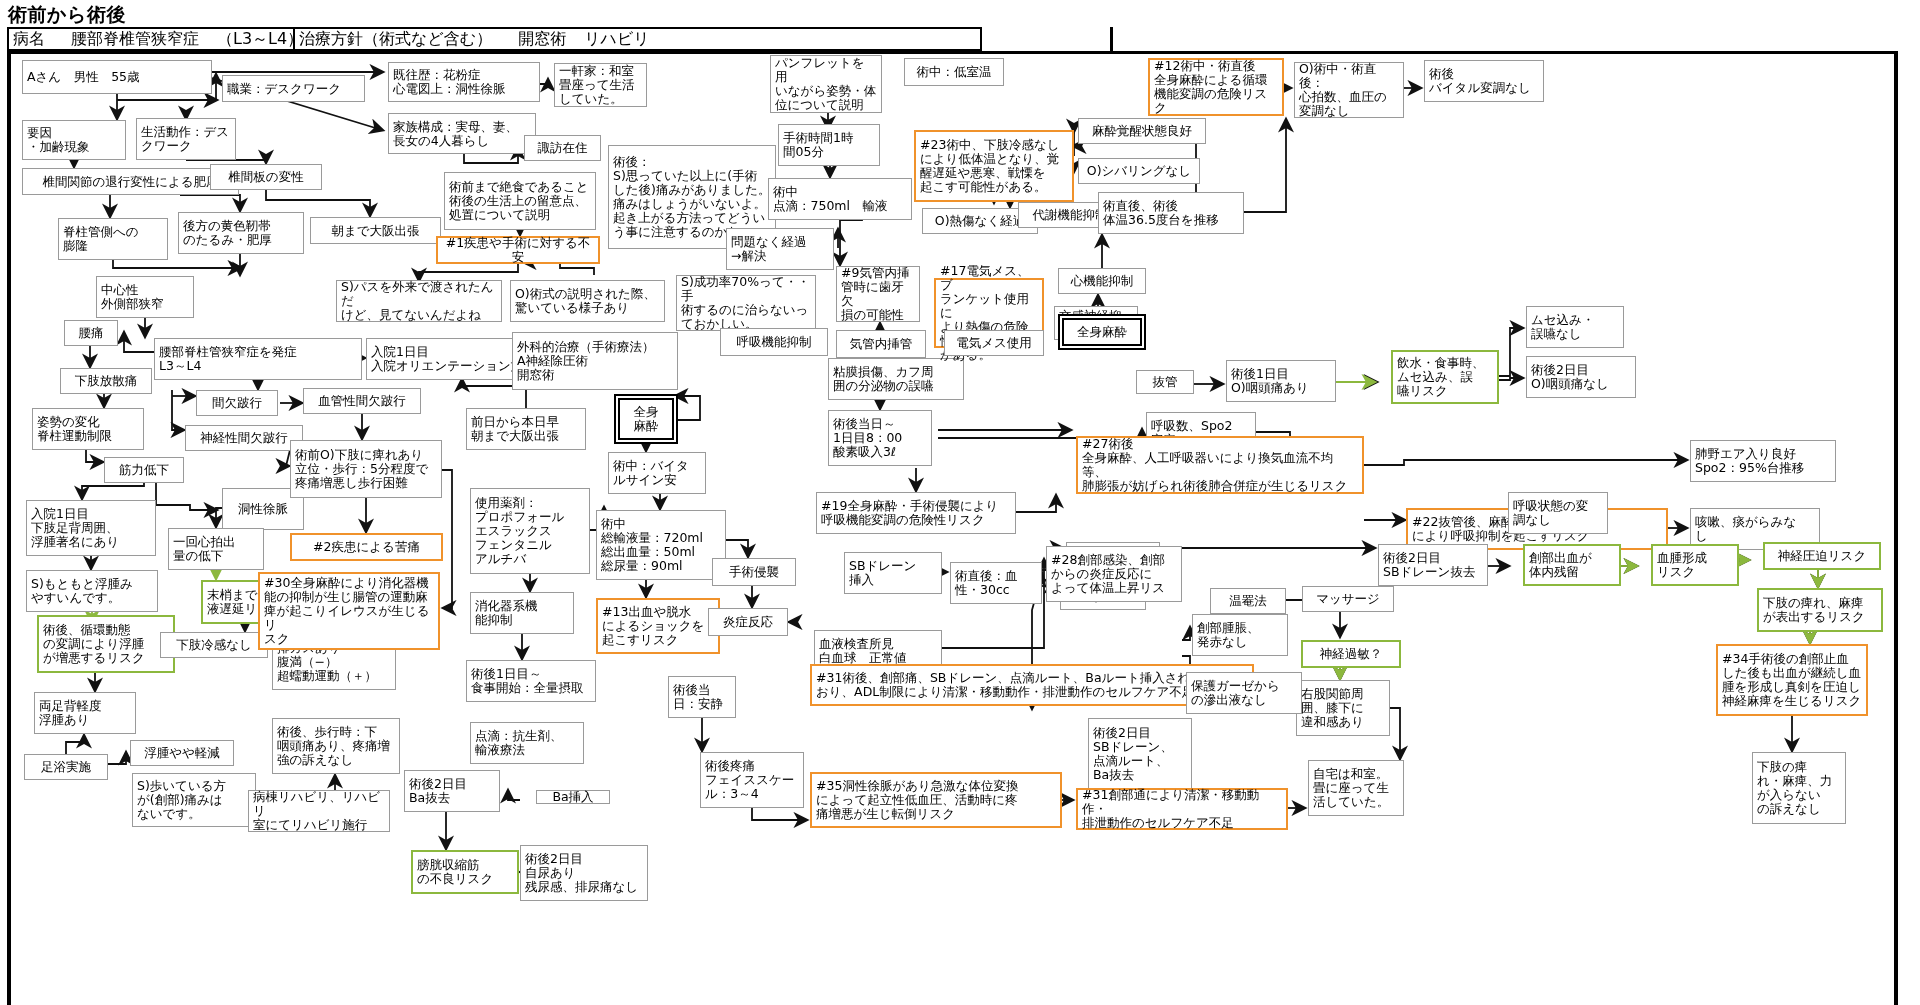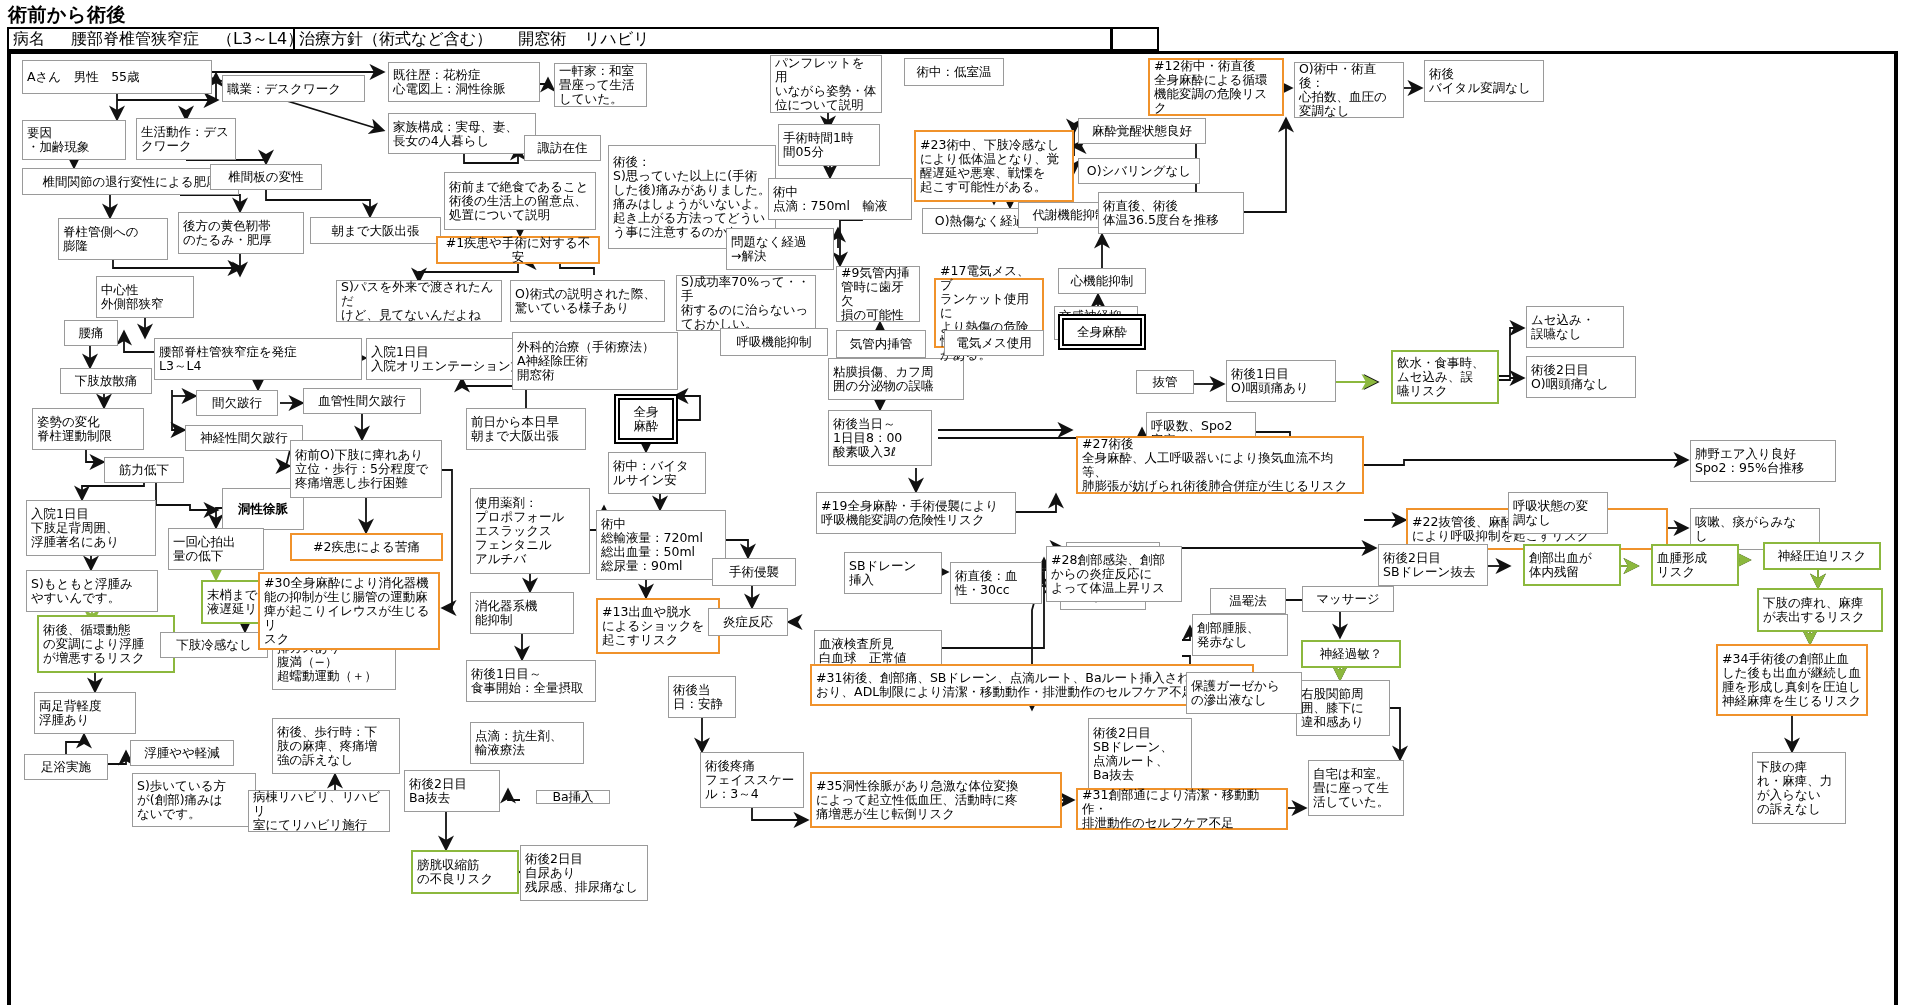--- a/index.html
+++ b/index.html
@@ -1,21 +1,21 @@
 <!DOCTYPE html>
 <html><head>
 <meta charset="utf-8">
 <style>
   html,body{margin:0;padding:0;background:#ffffff;}
   body{font-family:"DejaVu Sans","Liberation Sans",sans-serif;}
   #stage{position:relative;width:1920px;height:1005px;overflow:hidden;background:#fff;}
 
   
   .page-title{position:absolute;left:8px;top:2px;font-size:19px;font-weight:bold;color:#000;letter-spacing:.5px;}
-  .hdr-table{position:absolute;left:7px;top:27px;width:1152px;height:24px;border:2px solid #000;box-sizing:border-box;display:flex;}
+  .hdr-table{position:absolute;left:7px;top:27px;width:975px;height:24px;border:2px solid #000;box-sizing:border-box;display:flex;}
   .hdr-cell{display:flex;align-items:center;font-size:16px;color:#000;padding:0 4px;box-sizing:border-box;white-space:nowrap;}
   .hdr-cell.c1{width:286px;border-right:2px solid #000;}
   .hdr-cell.c2{flex:1;}
   .hdr-sub{margin-left:26px;}
   .hdr-sub2{margin-left:18px;}
 
   
   .frame-left{position:absolute;left:7px;top:51px;width:4px;height:954px;background:#000;}
   .frame-right{position:absolute;left:1894px;top:51px;width:4px;height:954px;background:#000;}
   .frame-top{position:absolute;left:7px;top:51px;width:1891px;height:3px;background:#000;}
@@ -293,21 +293,21 @@
       </div>
       <div class="node center" style="left: 196px; top: 390px; width: 82px; height: 26px;">
         <span class="t">間欠跛行</span>
       </div>
       <div class="node center" style="left: 185px; top: 425px; width: 118px; height: 26px;">
         <span class="t">神経性間欠跛行</span>
       </div>
       <div class="node center" style="left: 303px; top: 388px; width: 118px; height: 26px;">
         <span class="t">血管性間欠跛行</span>
       </div>
-      <div class="node center" style="left: 222px; top: 488px; width: 82px; height: 42px; font-weight: bold;">
+      <div class="node center" style="left: 222px; top: 488px; width: 82px; height: 42px;">
         <span class="t">洞性徐脈</span>
       </div>
       <div class="node" style="left: 168px; top: 528px; width: 96px; height: 42px;">
         <span class="t">一回心拍出
 量の低下</span>
       </div>
       <div class="node green" style="left: 190px; top: 580px; width: 110px; height: 44px;">
         <span class="t">末梢までの血
 液遅延リスク</span>
       </div>
@@ -315,21 +315,21 @@
         <span class="t">下肢冷感なし</span>
       </div>
       <div class="node" style="left: 272px; top: 620px; width: 124px; height: 70px;">
         <span class="t">術後2日目
 排ガスあり
 腹満（−）
 超蠕動運動（＋）</span>
       </div>
       <div class="node" style="left: 272px; top: 718px; width: 128px; height: 56px;">
         <span class="t">術後、歩行時：下
-肢の麻痺、疼痛増
+咽頭痛あり、疼痛増
 強の訴えなし</span>
       </div>
       <div class="node" style="left: 248px; top: 790px; width: 142px; height: 42px;">
         <span class="t">病棟リハビリ、リハビリ
 室にてリハビリ施行</span>
       </div>
       <div class="node" style="left: 290px; top: 440px; width: 152px; height: 58px;">
         <span class="t">術前O)下肢に痺れあり
 立位・歩行：5分程度で
 疼痛増悪し歩行困難</span>

